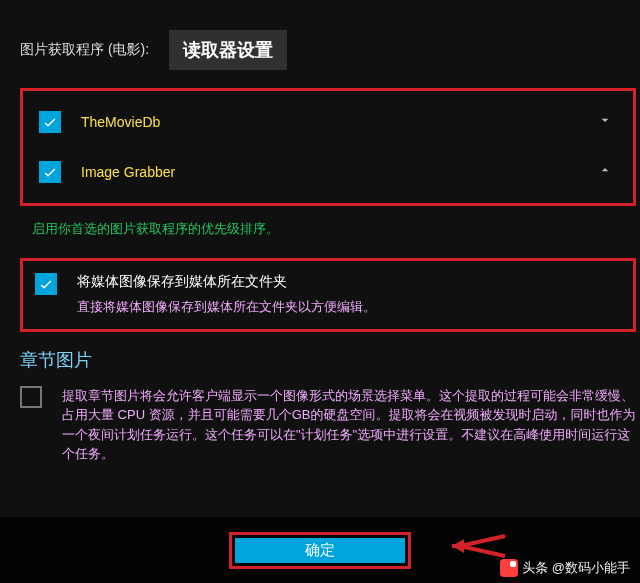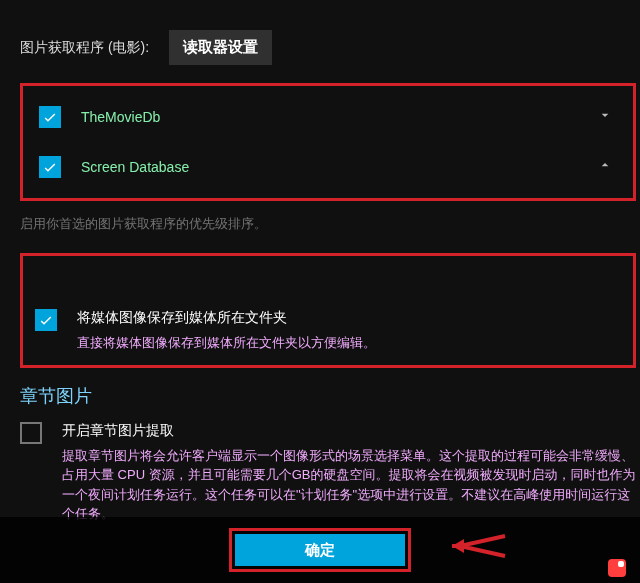--- a/index.html
+++ b/index.html
@@ -23,21 +23,21 @@
 .row-label .lbl {
   color: #ddd;
   font-size: 14px;
   margin-right: 20px;
 }
 .btn-secondary {
   background: #303030;
   color: #fff;
   border: none;
   padding: 8px 14px;
-  font-size: 15px;
+  font-size: 18px;
   font-weight: bold;
   cursor: pointer;
 }
 .fetcher-list {
   border: 3px solid #d4222a;
   padding: 6px 0;
 }
 .fetcher-item {
   display: flex;
   align-items: center;
@@ -55,40 +55,39 @@
   flex-shrink: 0;
 }
 .checkbox.empty {
   background: transparent;
   border: 2px solid #777;
 }
 .checkbox svg { width: 16px; height: 16px; }
 .fetcher-name {
   flex: 1;
   font-size: 14px;
-  color: #86efac;
+  color: #fde047;
 }
 .chevron {
   color: #bbb;
 }
 .chevron svg { width: 16px; height: 16px; }
 .hint {
-  color: #737373;
+  color: #22c55e;
   font-size: 13px;
-  margin: 14px 0 20px 0;
+  margin: 14px 0 20px 12px;
 }
 .opt-block {
   border: 3px solid #d4222a;
   padding: 12px;
   margin-bottom: 16px;
 }
 .opt-row {
   display: flex;
   align-items: flex-start;
-  margin-top: 41px;
 }
 .opt-text {
   flex: 1;
 }
 .opt-title {
   font-size: 14px;
   color: #fff;
   margin-bottom: 6px;
 }
 .opt-desc {
@@ -116,23 +115,23 @@
   background: rgba(0,0,0,0.8);
   display: flex;
   align-items: center;
   justify-content: center;
 }
 .btn-primary {
   background: #00a4dc;
   color: #fff;
   border: none;
   width: 170px;
-  height: 32px;
+  height: 25px;
   font-size: 15px;
-  font-weight: bold;
+  font-weight: normal;
   cursor: pointer;
   outline: 3px solid #d4222a;
   outline-offset: 3px;
 }
 .arrow {
   position: absolute;
   right: 130px;
   bottom: 18px;
   pointer-events: none;
 }
@@ -185,21 +184,21 @@
         <div class="chevron"><svg viewBox="0 0 24 24">
             <path fill="currentColor" d="M7 10l5 5 5-5z"></path>
           </svg></div>
       </div>
       <div class="fetcher-item">
         <div class="checkbox">
           <svg viewBox="0 0 24 24">
             <path fill="#fff" d="M9 16.2l-3.5-3.5L4 14.2l5 5 11-11-1.5-1.5z"></path>
           </svg>
         </div>
-        <div class="fetcher-name">Screen Database</div>
+        <div class="fetcher-name">Image Grabber</div>
         <div class="chevron"><svg viewBox="0 0 24 24">
             <path fill="currentColor" d="M7 14l5-5 5 5z"></path>
           </svg></div>
       </div>
     </div>
 
   <div class="hint">启用你首选的图片获取程序的优先级排序。</div>
 
   <div class="opt-block">
     <div class="opt-row">
@@ -213,33 +212,33 @@
         <div class="opt-desc">直接将媒体图像保存到媒体所在文件夹以方便编辑。</div>
       </div>
     </div>
   </div>
 
   <div class="section-title">章节图片</div>
 
   <div class="opt-row2">
     <div class="checkbox empty"></div>
     <div class="opt-text">
-      <div class="opt-title">开启章节图片提取</div>
       <div class="opt-desc">提取章节图片将会允许客户端显示一个图像形式的场景选择菜单。这个提取的过程可能会非常缓慢、占用大量 CPU 资源，并且可能需要几个GB的硬盘空间。提取将会在视频被发现时启动，同时也作为一个夜间计划任务运行。这个任务可以在"计划任务"选项中进行设置。不建议在高峰使用时间运行这个任务。</div>
     </div>
   </div>
 
 </div>
 
 <div class="footer">
   <button class="btn-primary">确定</button>
 </div>
 
 <div class="arrow">
   <svg viewBox="0 0 60 30">
       <path d="M55 5 L10 15 L55 25 M10 15 L2 15" stroke="#d4222a" stroke-width="4" fill="none"></path>
       <path d="M2 15 L14 8 L14 22 Z" fill="#d4222a"></path>
     </svg>
 </div>
 
 <div class="watermark">
   <div class="wm-logo"></div>
+  <span>头条 <span>@数码小能手</span></span>
 </div>
 
 </body></html>

